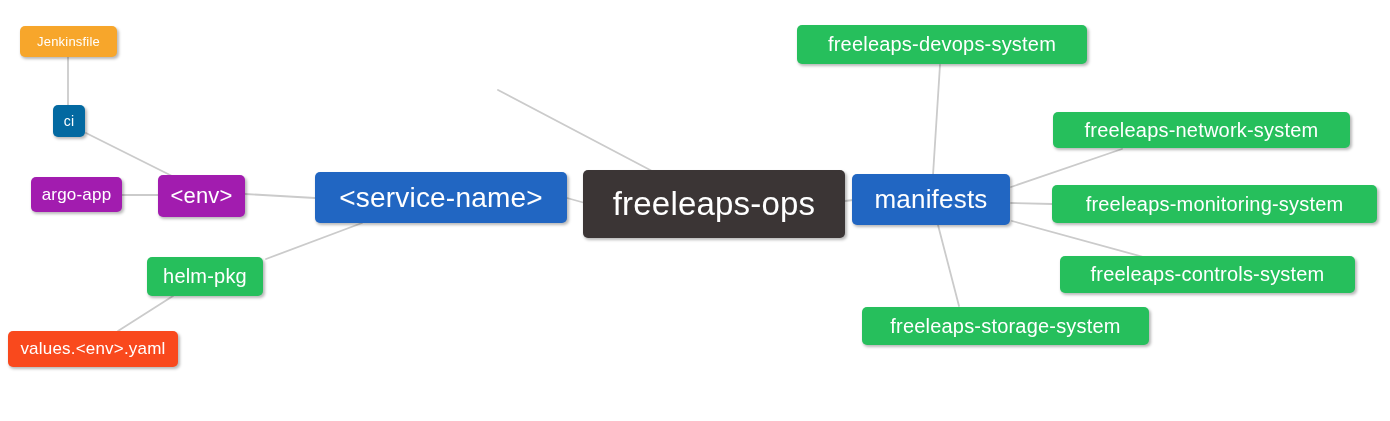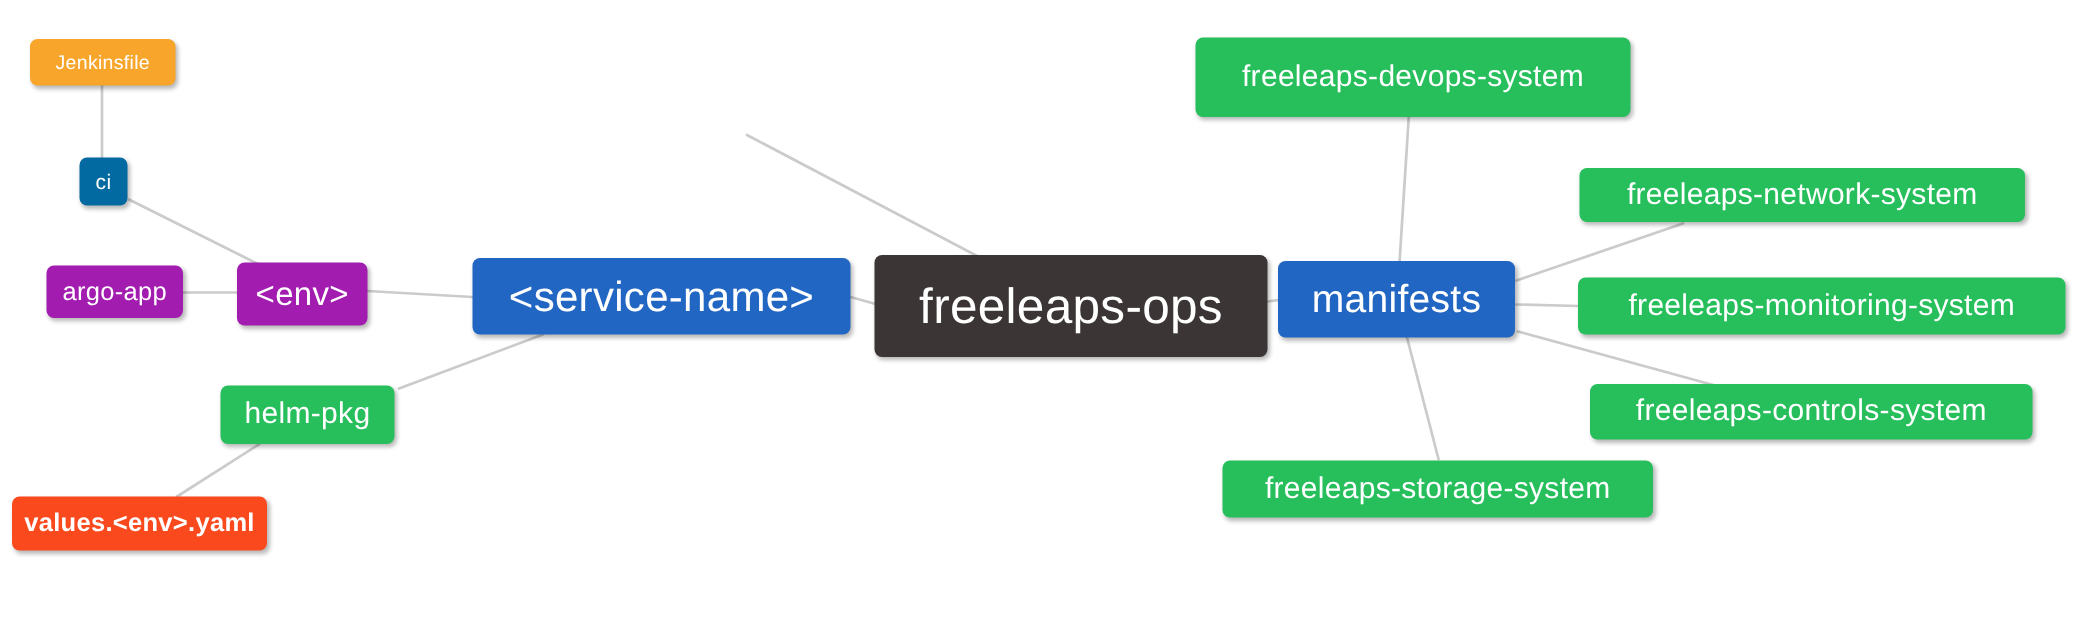--- a/index.html
+++ b/index.html
@@ -41,26 +41,26 @@
     padding: 4px 8px;
     cursor: default;
     letter-spacing: 0.2px;
   }
   
   .n-jenkinsfile  { left: 20px;   top: 26px;  width: 97px;  height: 31px; font-size: 13px; }
   .n-ci           { left: 53px;   top: 105px; width: 32px;  height: 32px; font-size: 14px; }
   .n-argo-app     { left: 31px;   top: 177px; width: 91px;  height: 35px; font-size: 17px; }
   .n-env          { left: 158px;  top: 175px; width: 87px;  height: 42px; font-size: 22px; }
   .n-helm-pkg     { left: 147px;  top: 257px; width: 116px; height: 39px; font-size: 20px; }
-  .n-values       { left: 8px;    top: 331px; width: 170px; height: 36px; font-size: 17px; font-weight: bold; }
+  .n-values       { left: 8px;    top: 331px; width: 170px; height: 36px; font-size: 17px; }
   .n-pipeline     { left: 313px;  top: 37px;  width: 279px; height: 53px; font-size: 27px; }
   .n-service-name { left: 315px;  top: 172px; width: 252px; height: 51px; font-size: 28px; }
   .n-ops          { left: 583px;  top: 170px; width: 262px; height: 68px; font-size: 33px; }
   .n-manifests    { left: 852px;  top: 174px; width: 158px; height: 51px; font-size: 26px; }
-  .n-devops       { left: 797px;  top: 25px;  width: 290px; height: 53px; font-size: 20px; text-align: right; }
+  .n-devops       { left: 797px;  top: 25px;  width: 290px; height: 39px; font-size: 20px; text-align: right; }
   .n-network      { left: 1053px; top: 112px; width: 297px; height: 36px; font-size: 20px; }
   .n-monitoring   { left: 1052px; top: 185px; width: 325px; height: 38px; font-size: 20px; }
   .n-controls     { left: 1060px; top: 256px; width: 295px; height: 37px; font-size: 20px; }
   .n-storage      { left: 815px;  top: 307px; width: 287px; height: 38px; font-size: 20px; }
 </style>
 </head>
 <body>
 
 <div class="canvas">
 
@@ -87,15 +87,15 @@
   <div class="node n-env" style="background-color: #a21caf;">&lt;env&gt;</div>
   <div class="node n-helm-pkg" style="background-color: rgb(38, 191, 92);">helm-pkg</div>
   <div class="node n-values" style="background-color: rgb(249, 73, 29);">values.&lt;env&gt;.yaml</div>
   <div class="node n-service-name" style="background-color: rgb(33, 102, 194);">&lt;service-name&gt;</div>
   <div class="node n-ops" style="background-color: rgb(59, 53, 53);">freeleaps-ops</div>
   <div class="node n-manifests" style="background-color: rgb(33, 102, 194);">manifests</div>
   <div class="node n-devops" style="background-color: rgb(38, 191, 92);">freeleaps-devops-system</div>
   <div class="node n-network" style="background-color: rgb(38, 191, 92);">freeleaps-network-system</div>
   <div class="node n-monitoring" style="background-color: rgb(38, 191, 92);">freeleaps-monitoring-system</div>
   <div class="node n-controls" style="background-color: rgb(38, 191, 92);">freeleaps-controls-system</div>
-  <div class="node n-storage" style="background-color: rgb(38, 191, 92);">freeleaps-storage-system</div>
+  <div class="node n-storage" style="background-color: rgb(38, 191, 92); margin-left: 47px;">freeleaps-storage-system</div>
 
 </div>
 
 </body></html>

